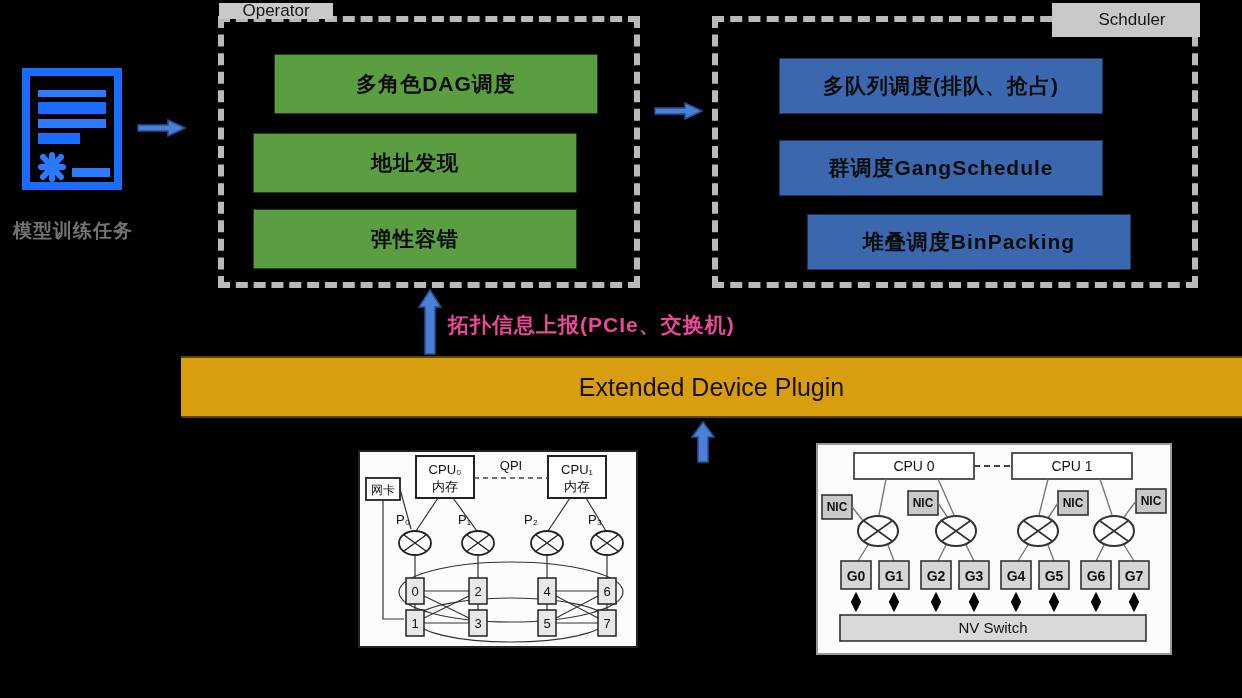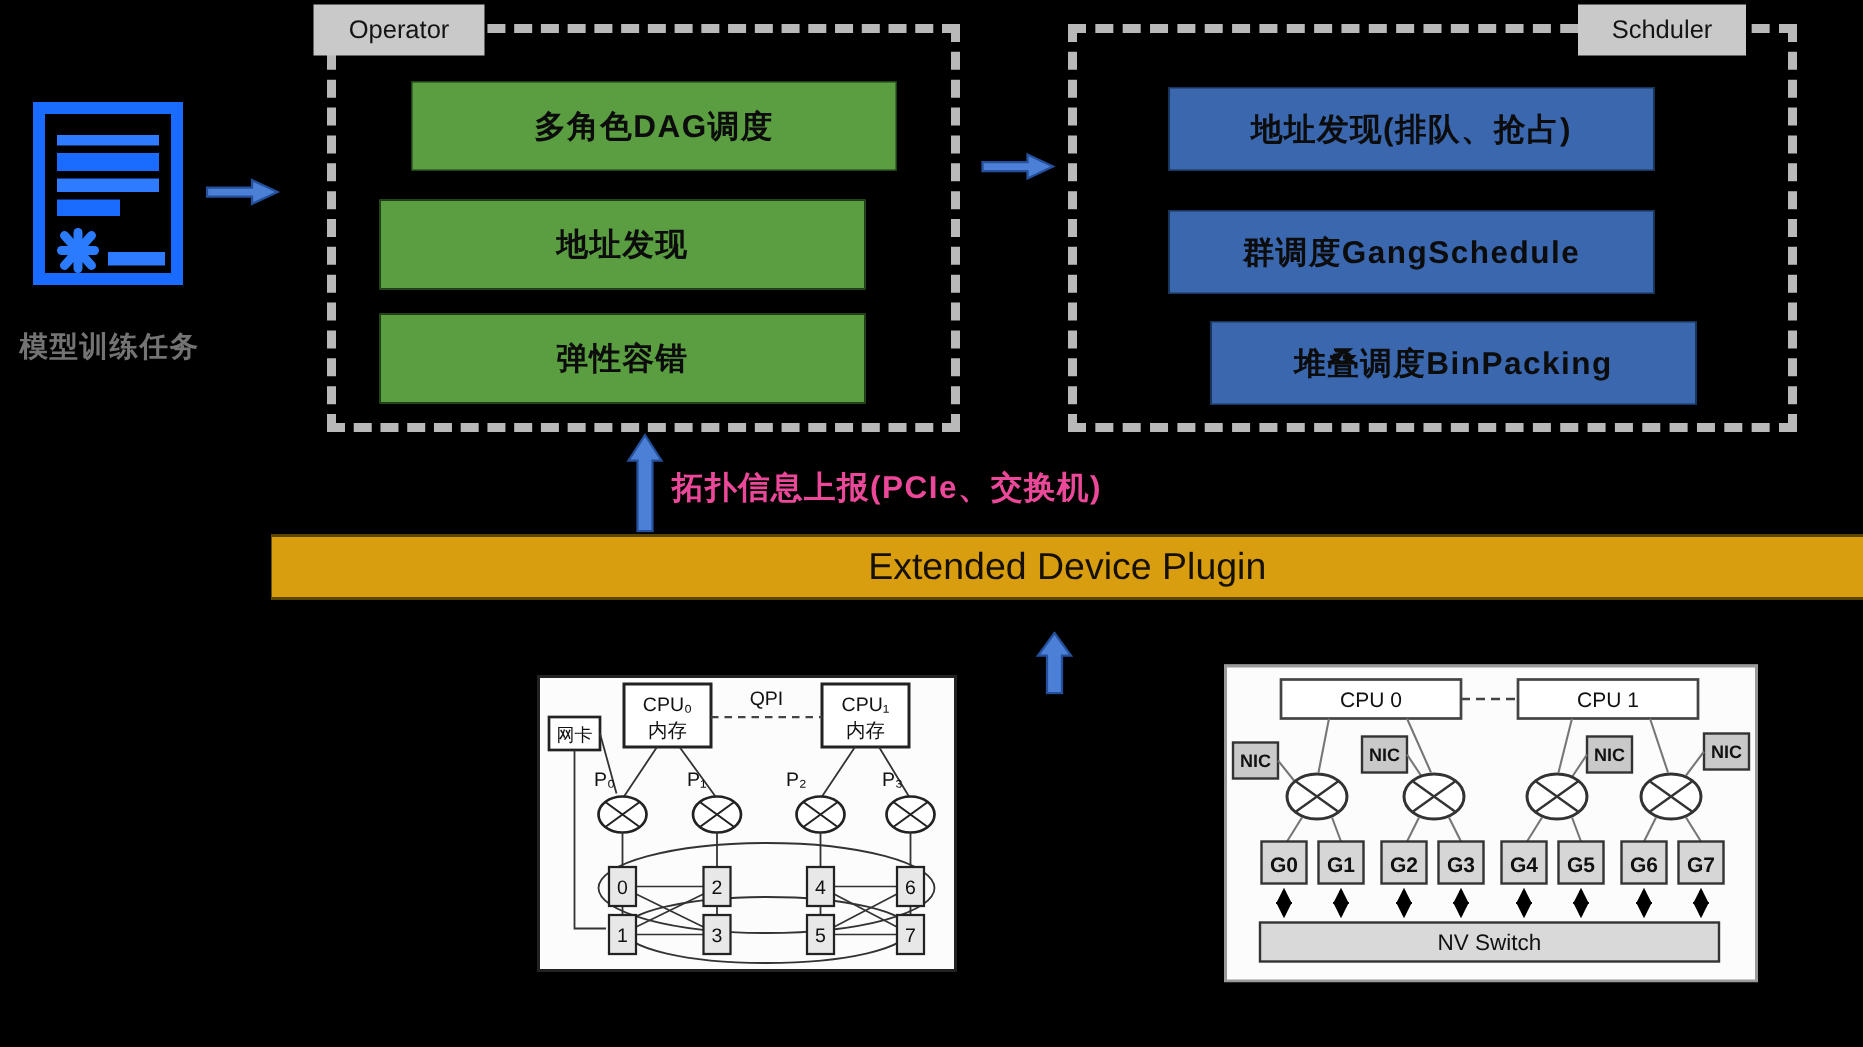--- a/index.html
+++ b/index.html
@@ -14,30 +14,30 @@
   .doc-bar{position:absolute;left:0;background:#2e7bff;}
   .doc-label{left:8px;top:218px;width:130px;text-align:center;color:#737373;
              font-size:19px;font-weight:bold;letter-spacing:1px;}
 
   
   .group-box{border:6px dashed #b9b9b9;box-sizing:border-box;background:transparent;}
   .op-box{left:218px;top:16px;width:422px;height:272px;}
   .sc-box{left:712px;top:16px;width:486px;height:272px;}
   .tab{background:#c9c9c9;color:#141414;font-size:17px;display:flex;
        align-items:center;justify-content:center;z-index:3;}
-  .op-tab{left:209px;top:3px;width:114px;height:34px;}
-  .sc-tab{left:1052px;top:3px;width:112px;height:34px;}
+  .op-tab{left:219px;top:3px;width:114px;height:16px;}
+  .sc-tab{left:1052px;top:3px;width:136px;height:34px;padding-left:12px;}
 
   .item{box-sizing:border-box;display:flex;align-items:center;justify-content:center;
         font-size:21px;font-weight:bold;color:#0c0c0c;letter-spacing:1px;}
   .g-item{left:253px;width:324px;height:60px;background:#5a9e41;border:1px solid #1f3f17;}
   .b-item{left:779px;width:324px;height:56px;background:#3a67ae;border:1px solid #16365c;}
 
   
-  .plugin-bar{left:181px;top:356px;width:1061px;height:44px;background:#d89e0f;
+  .plugin-bar{left:181px;top:356px;width:1061px;height:62px;background:#d89e0f;
               border-top:2px solid #5c4500;border-bottom:2px solid #5c4500;
               box-sizing:border-box;display:flex;align-items:center;justify-content:center;
               font-size:25px;color:#161000;}
 
   .report-label{left:448px;top:311px;font-size:21px;font-weight:bold;color:#ec4899;
                 letter-spacing:1px;}
 
   
   .panel{background:#fcfcfc;}
   .panel-left{left:358px;top:450px;width:280px;height:198px;}
@@ -76,21 +76,21 @@
 <div class="abs item g-item" style="top:54px;margin-left:21px;">多角色DAG调度</div>
 <div class="abs item g-item" style="top:133px;">地址发现</div>
 <div class="abs item g-item" style="top:209px;">弹性容错</div>
 
 <svg class="abs" style="left:654px;top:100px;" width="50" height="22">
   <path d="M1 8 H31 V3 L48 11 L31 19 V14 H1 Z" fill="#4c7fd6" stroke="#24509b" stroke-width="1.5"></path>
 </svg>
 
 <div class="abs group-box sc-box"></div>
 <div class="abs tab sc-tab">Schduler</div>
-<div class="abs item b-item" style="top:58px;">地址发现(排队、抢占)</div>
+<div class="abs item b-item" style="top:58px;">多队列调度(排队、抢占)</div>
 <div class="abs item b-item" style="top:140px;">群调度GangSchedule</div>
 <div class="abs item b-item" style="top:214px;margin-left:28px;">堆叠调度BinPacking</div>
 
 <svg class="abs" style="left:417px;top:289px;" width="26" height="66">
   <path d="M13 1 L24 18 H18 V65 H8 V18 H2 Z" fill="#4c7fd6" stroke="#24509b" stroke-width="1.5"></path>
 </svg>
 <div class="abs report-label">拓扑信息上报(PCIe、交换机)</div>
 
 <div class="abs plugin-bar">Extended Device Plugin</div>
 

